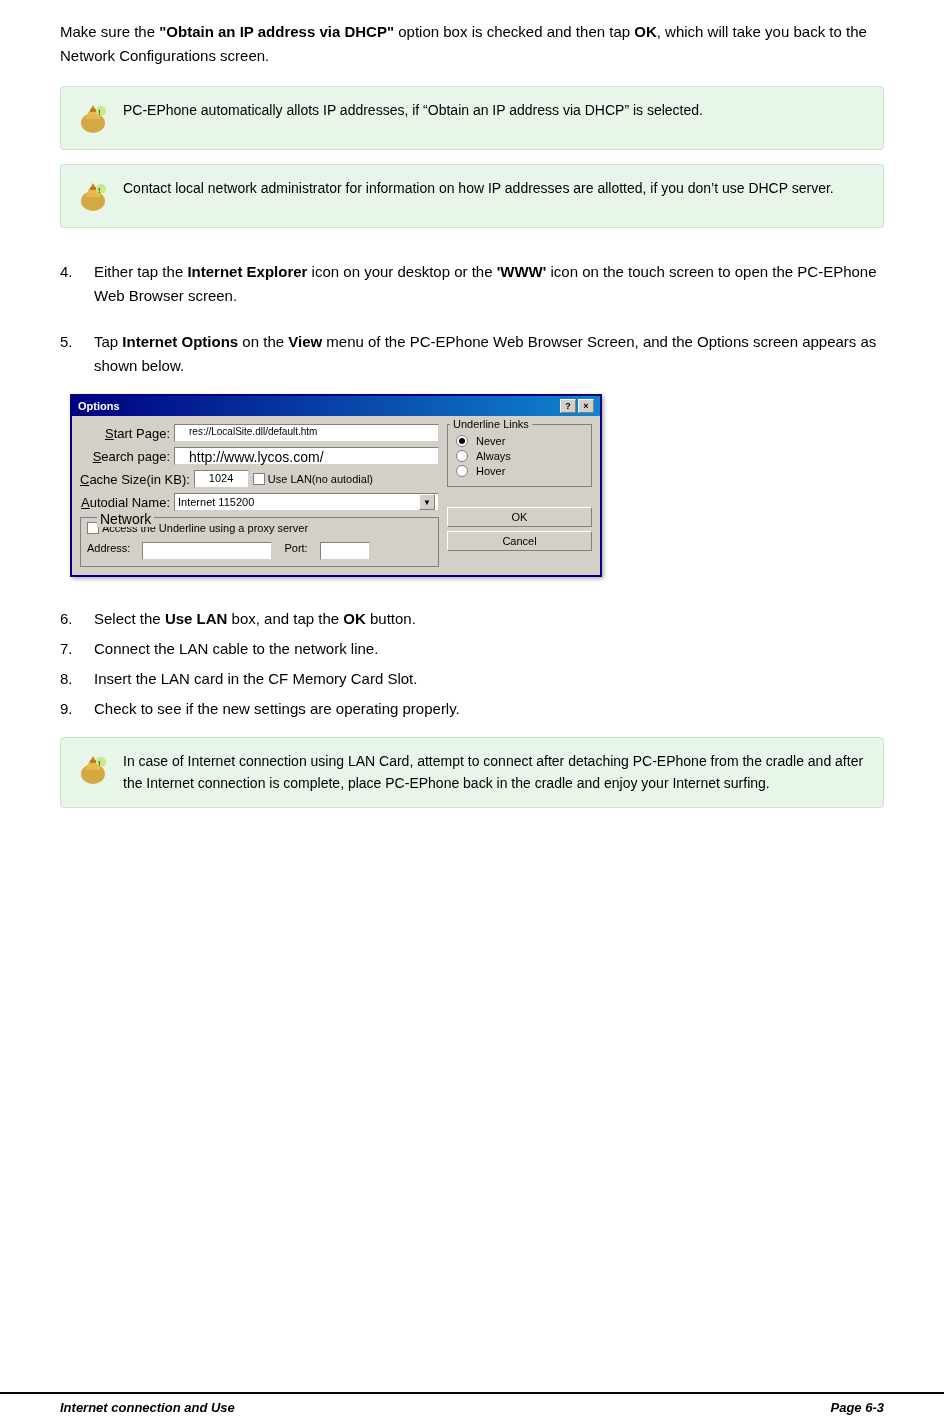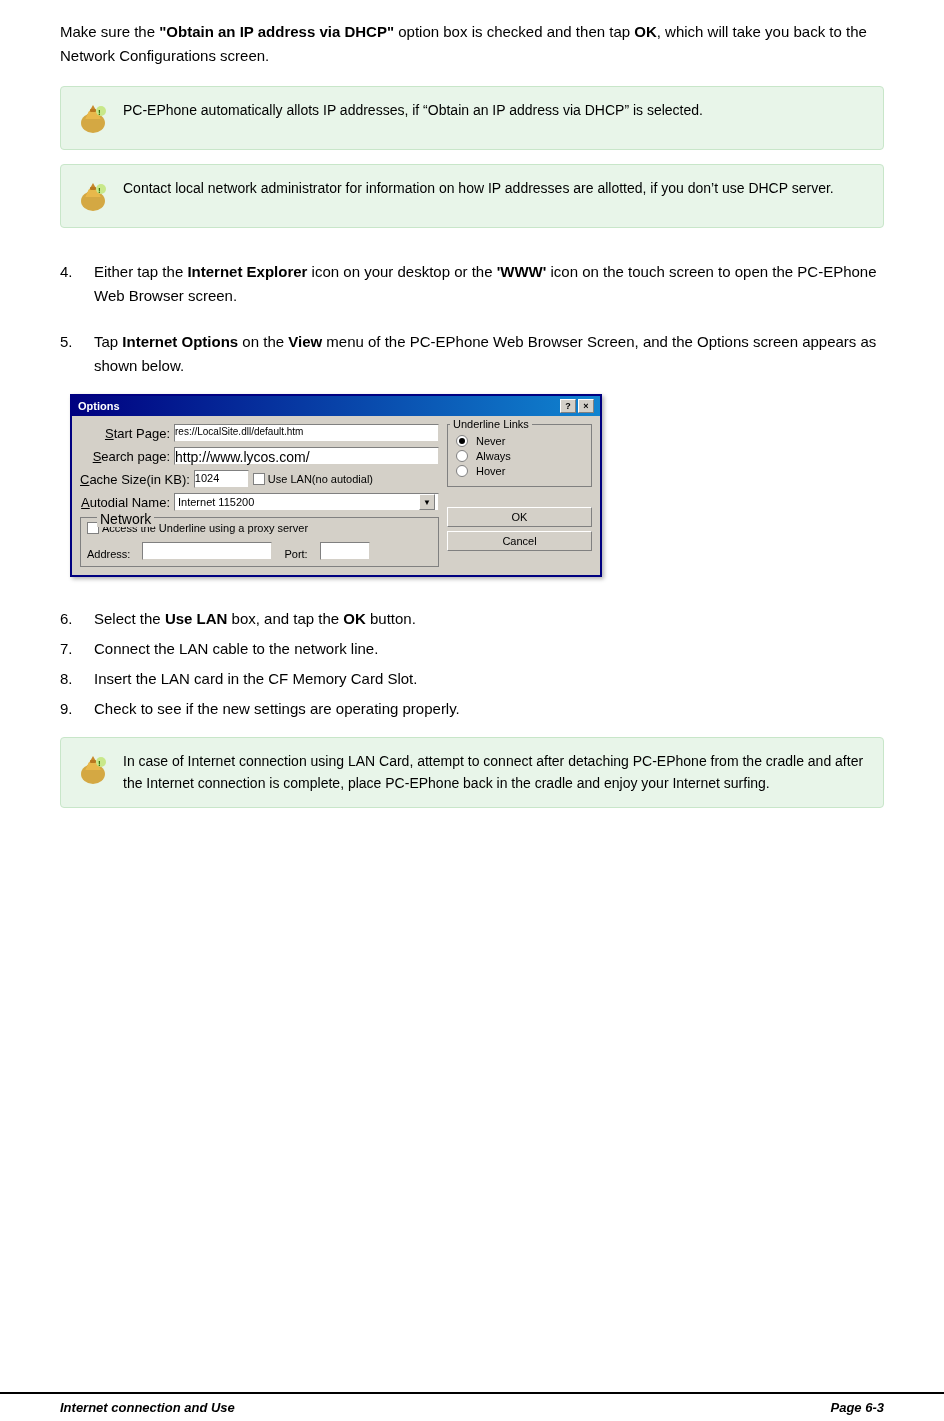--- a/index.html
+++ b/index.html
@@ -131,21 +131,21 @@
     }
     .form-input {
       background: white;
       border: 1px solid;
       border-top-color: #808080;
       border-left-color: #808080;
       border-bottom-color: #d4d0c8;
       border-right-color: #d4d0c8;
       height: 18px;
       font-size: 11px;
-      padding: 1px 0;
+      padding: 1px 14px;
       flex: 1;
     }
     .form-input-small {
       width: 55px;
       flex: none;
     }
     .checkbox-label {
       display: flex;
       align-items: center;
       gap: 3px;
@@ -259,21 +259,21 @@
       border-bottom-color: #808080;
       border-right-color: #808080;
       padding: 3px 18px;
       font-size: 11px;
       cursor: pointer;
       min-width: 60px;
       text-align: center;
     }
     .address-row {
       display: flex;
-      align-items: flex-end;
+      align-items: flex-start;
       gap: 12px;
       margin-top: 8px;
     }
     .address-input {
       background: white;
       border: 1px solid;
       border-top-color: #808080;
       border-left-color: #808080;
       border-bottom-color: #d4d0c8;
       border-right-color: #d4d0c8;

